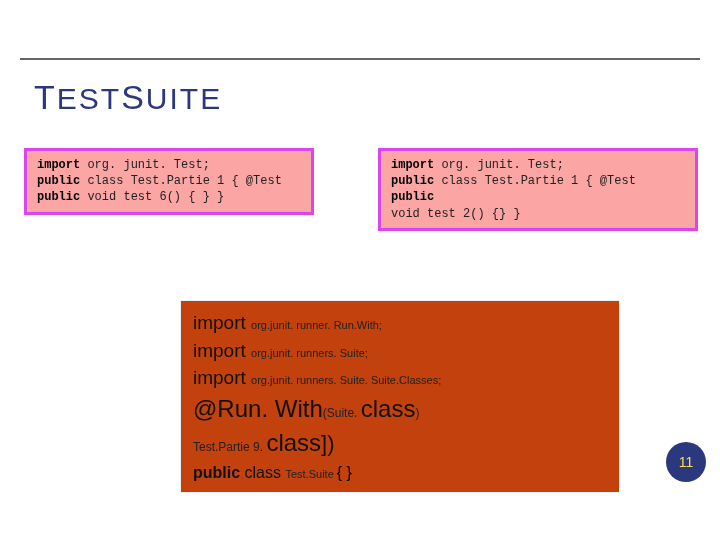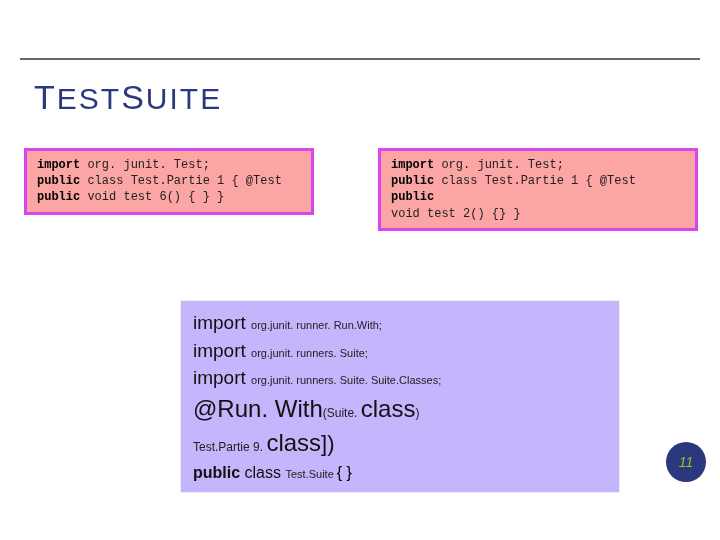--- a/index.html
+++ b/index.html
@@ -36,47 +36,46 @@
     color: #222;
     font-family: Consolas, "Courier New", monospace;
   }
   .code-left { left: 24px; top: 148px; width: 290px; }
   .code-right { left: 378px; top: 148px; width: 320px; }
   .kw { font-weight: bold; color: #000; }
   .mono { font-family: Consolas, "Courier New", monospace; }
   .suite-box {
     position: absolute;
     left: 180px; top: 300px; width: 440px;
-    background: #c4b5fd;
+    background: #c2410c;
     border: 1px solid #eee;
     padding: 8px 12px;
     font-family: Arial, Helvetica, sans-serif;
     line-height: 1.45;
   }
   .s-imp { font-size: 19px; font-weight: 400; color: #111; }
   .s-small { font-size: 11px; font-weight: 400; color: #222; }
   .s-med { font-size: 12px; font-weight: 400; color: #222; }
   .s-run { font-size: 24px; font-weight: 400; color: #111; }
   .s-big { font-size: 22px; font-weight: 400; color: #111; }
   .s-pub { font-size: 16px; font-weight: bold; color: #111; }
   .s-cls { font-size: 16px; font-weight: 400; color: #111; }
   .brace { color: #000; }
   .page-badge {
     position: absolute;
     right: 14px;
     top: 442px;
     width: 40px; height: 40px;
     border-radius: 50%;
     background: #2C387E;
-    color: #84cc16;
+    color: #fde047;
     display: flex;
     align-items: center;
     justify-content: center;
     font-size: 14px;
-    font-style: italic;
   }
 </style>
 </head>
 <body>
 
 <div class="slide">
   <div class="rule-top"></div>
 
   <div class="title">
     <span class="cap">T</span><span>EST</span><span class="cap">S</span><span>UITE</span>

